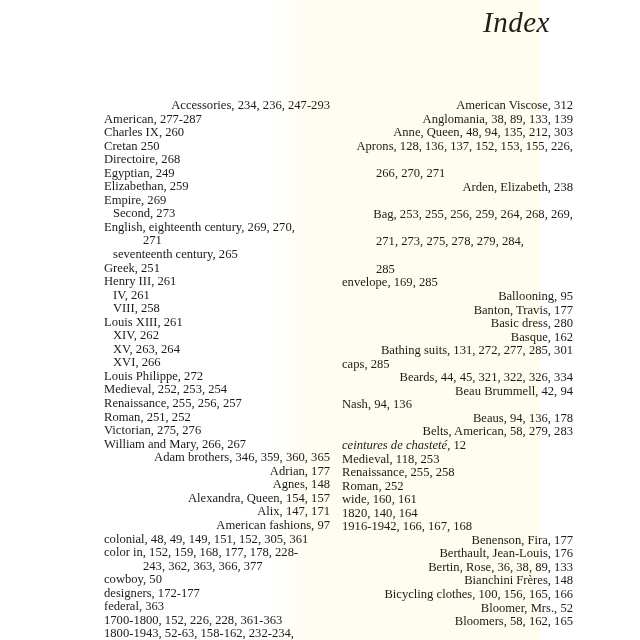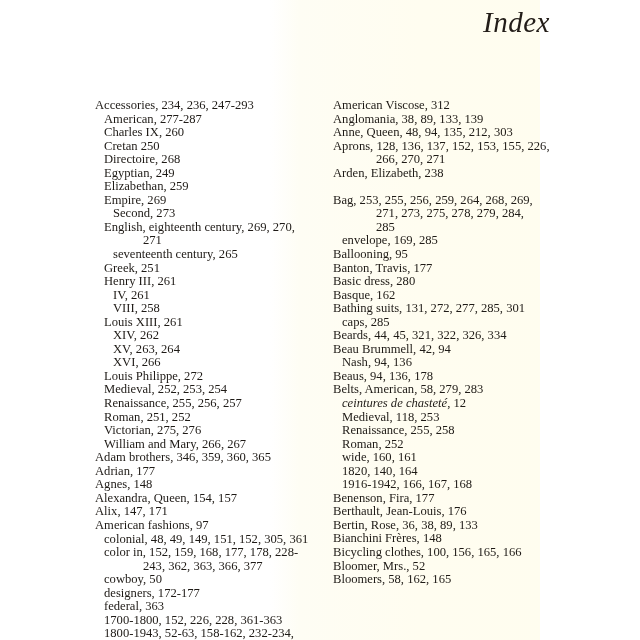--- a/index.html
+++ b/index.html
@@ -18,25 +18,25 @@
       font-style: italic; font-size: 29px; letter-spacing: 0.5px; color: #231d18;
       line-height: 44px;
     }
     .col {
       position: absolute; top: 99px;
       font-size: 12.6px; line-height: 13.55px;
     }
     .col.left { left: 95px; width: 235px; }
     .col.right { left: 333px; width: 240px; }
     .entry { white-space: nowrap; }
-    .lvl0 { padding-left: 0; }
+    .lvl0 { padding-left: 0; text-align: right; }
     .lvl1 { padding-left: 9px; }
     .lvl2 { padding-left: 18px; }
     .wrap { padding-left: 48px; }
-    .wrap2 { padding-left: 43px; }
+    .wrap2 { padding-left: 43px; margin-top: 14px; }
     .gap { height: 13.5px; }
     .it { font-style: italic; }
     .pagenum {
       position: absolute; left: 468px; top: 638px;
       font-size: 13.5px; color: #231d18;
     }
   </style>
 </head>
 <body>
 

